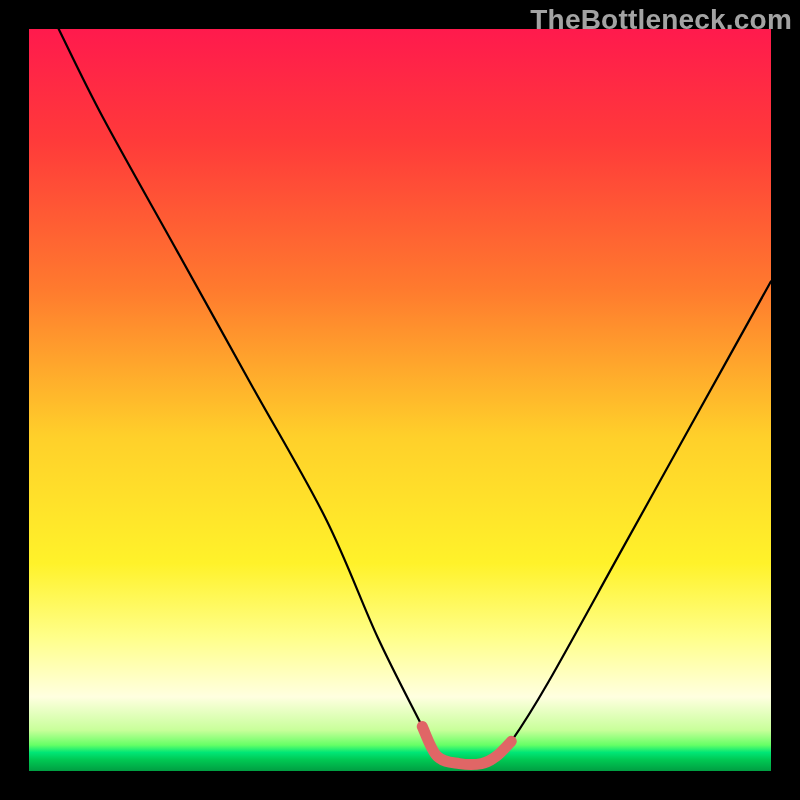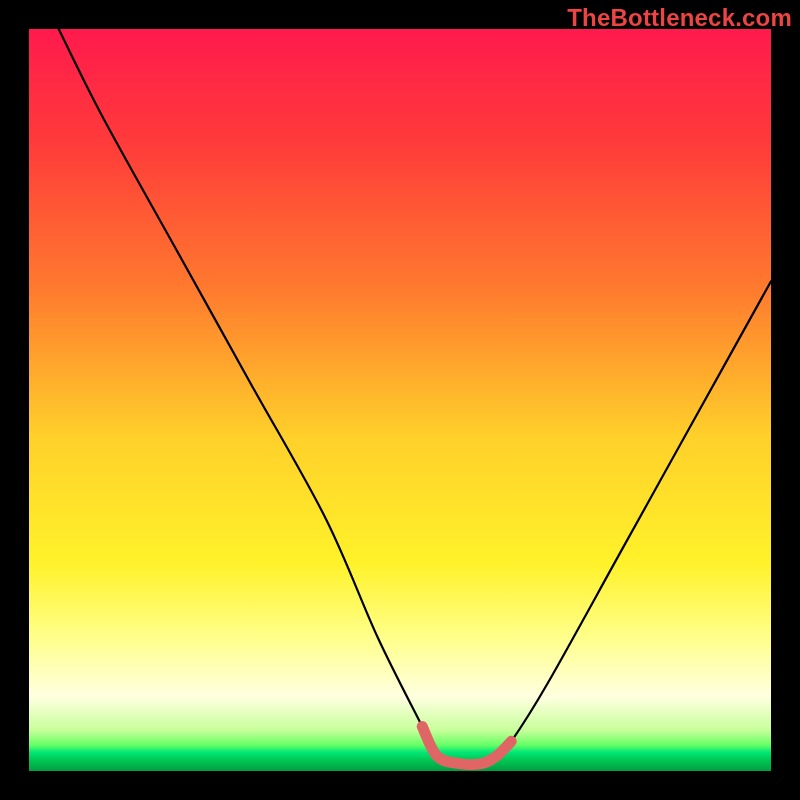--- a/index.html
+++ b/index.html
@@ -14,22 +14,22 @@
   .frame {
     position: relative;
     width: 800px;
     height: 800px;
     background: #000;
   }
   .watermark {
     position: absolute;
     top: 4px;
     right: 8px;
-    color: #ef4444;
-    font-size: 24px;
+    color: #a3a3a3;
+    font-size: 28px;
     font-weight: 600;
     letter-spacing: 0.2px;
     z-index: 10;
   }
   .plot {
     position: absolute;
     left: 29px;
     top: 29px;
     width: 742px;
     height: 742px;

